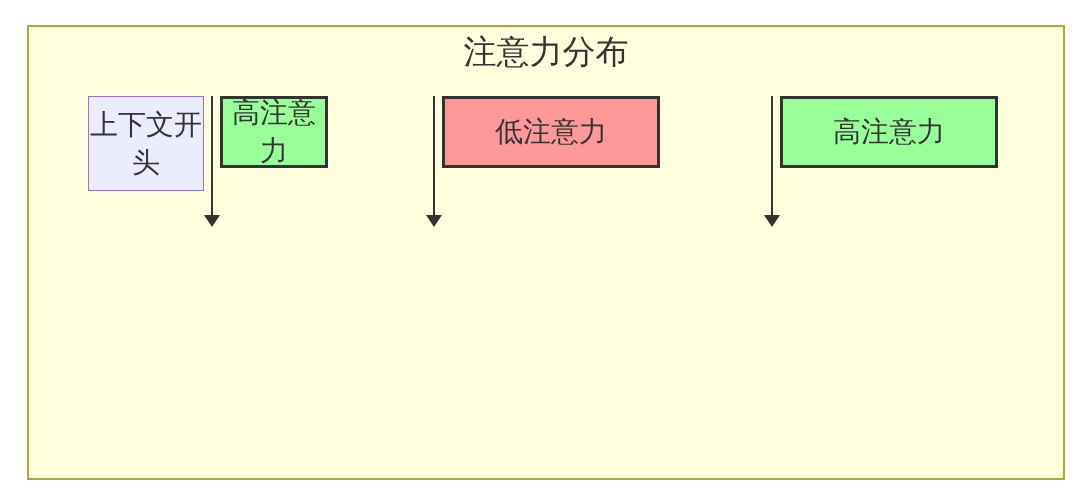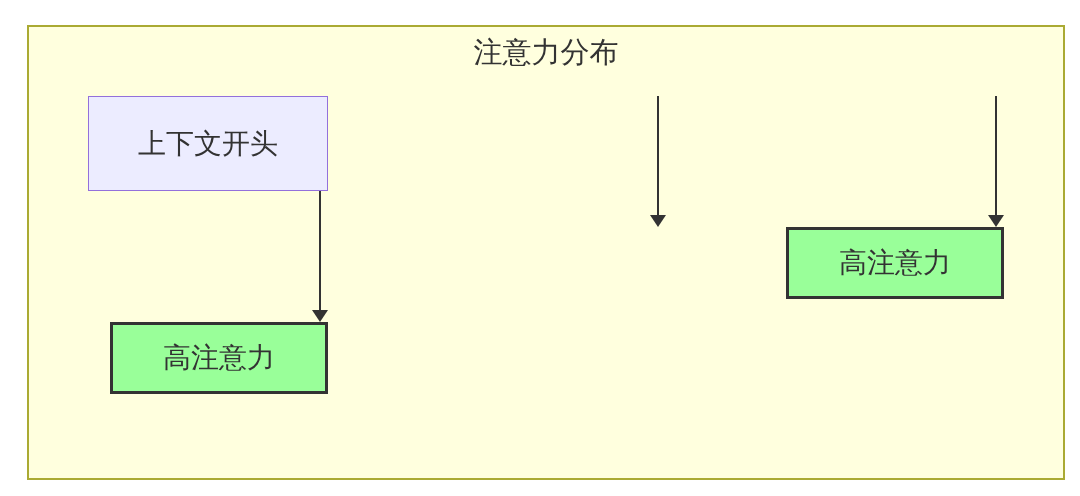--- a/index.html
+++ b/index.html
@@ -16,35 +16,34 @@
   .group-container {
     position: absolute;
     left: 27px; top: 25px;
     width: 1038px; height: 455px;
     background: #ffffde;
     border: 2px solid #aaaa33;
   }
   .group-title {
     margin-top: 7px;
     text-align: center;
-    font-size: 29px;
+    font-size: 33px;
     line-height: 36px;
     color: #333333;
   }
   .columns {
     display: flex;
     justify-content: space-between;
     padding: 0 59px;
     margin-top: 26px;
   }
   .flow-column {
     width: 240px;
     display: flex;
-    flex-direction: column;
-    align-items: flex-end;
+    align-items: flex-start;
   }
   .node {
     display: flex;
     align-items: center;
     justify-content: center;
     font-size: 28px;
     color: #333333;
     text-align: center;
   }
   .source-node {
@@ -91,20 +90,21 @@
           <div class="arrow-head"></div>
         </div>
         <div class="node target-node" style="background: rgb(153, 255, 153);">高注意力</div>
       </div>
 
       <div class="flow-column">
         <div class="arrow">
           <div class="arrow-line"></div>
           <div class="arrow-head"></div>
         </div>
+        <div class="node target-node" style="background: rgb(255, 153, 153);">低注意力</div>
       </div>
 
       <div class="flow-column">
         <div class="arrow">
           <div class="arrow-line"></div>
           <div class="arrow-head"></div>
         </div>
         <div class="node target-node" style="background: rgb(153, 255, 153);">高注意力</div>
       </div>
 

